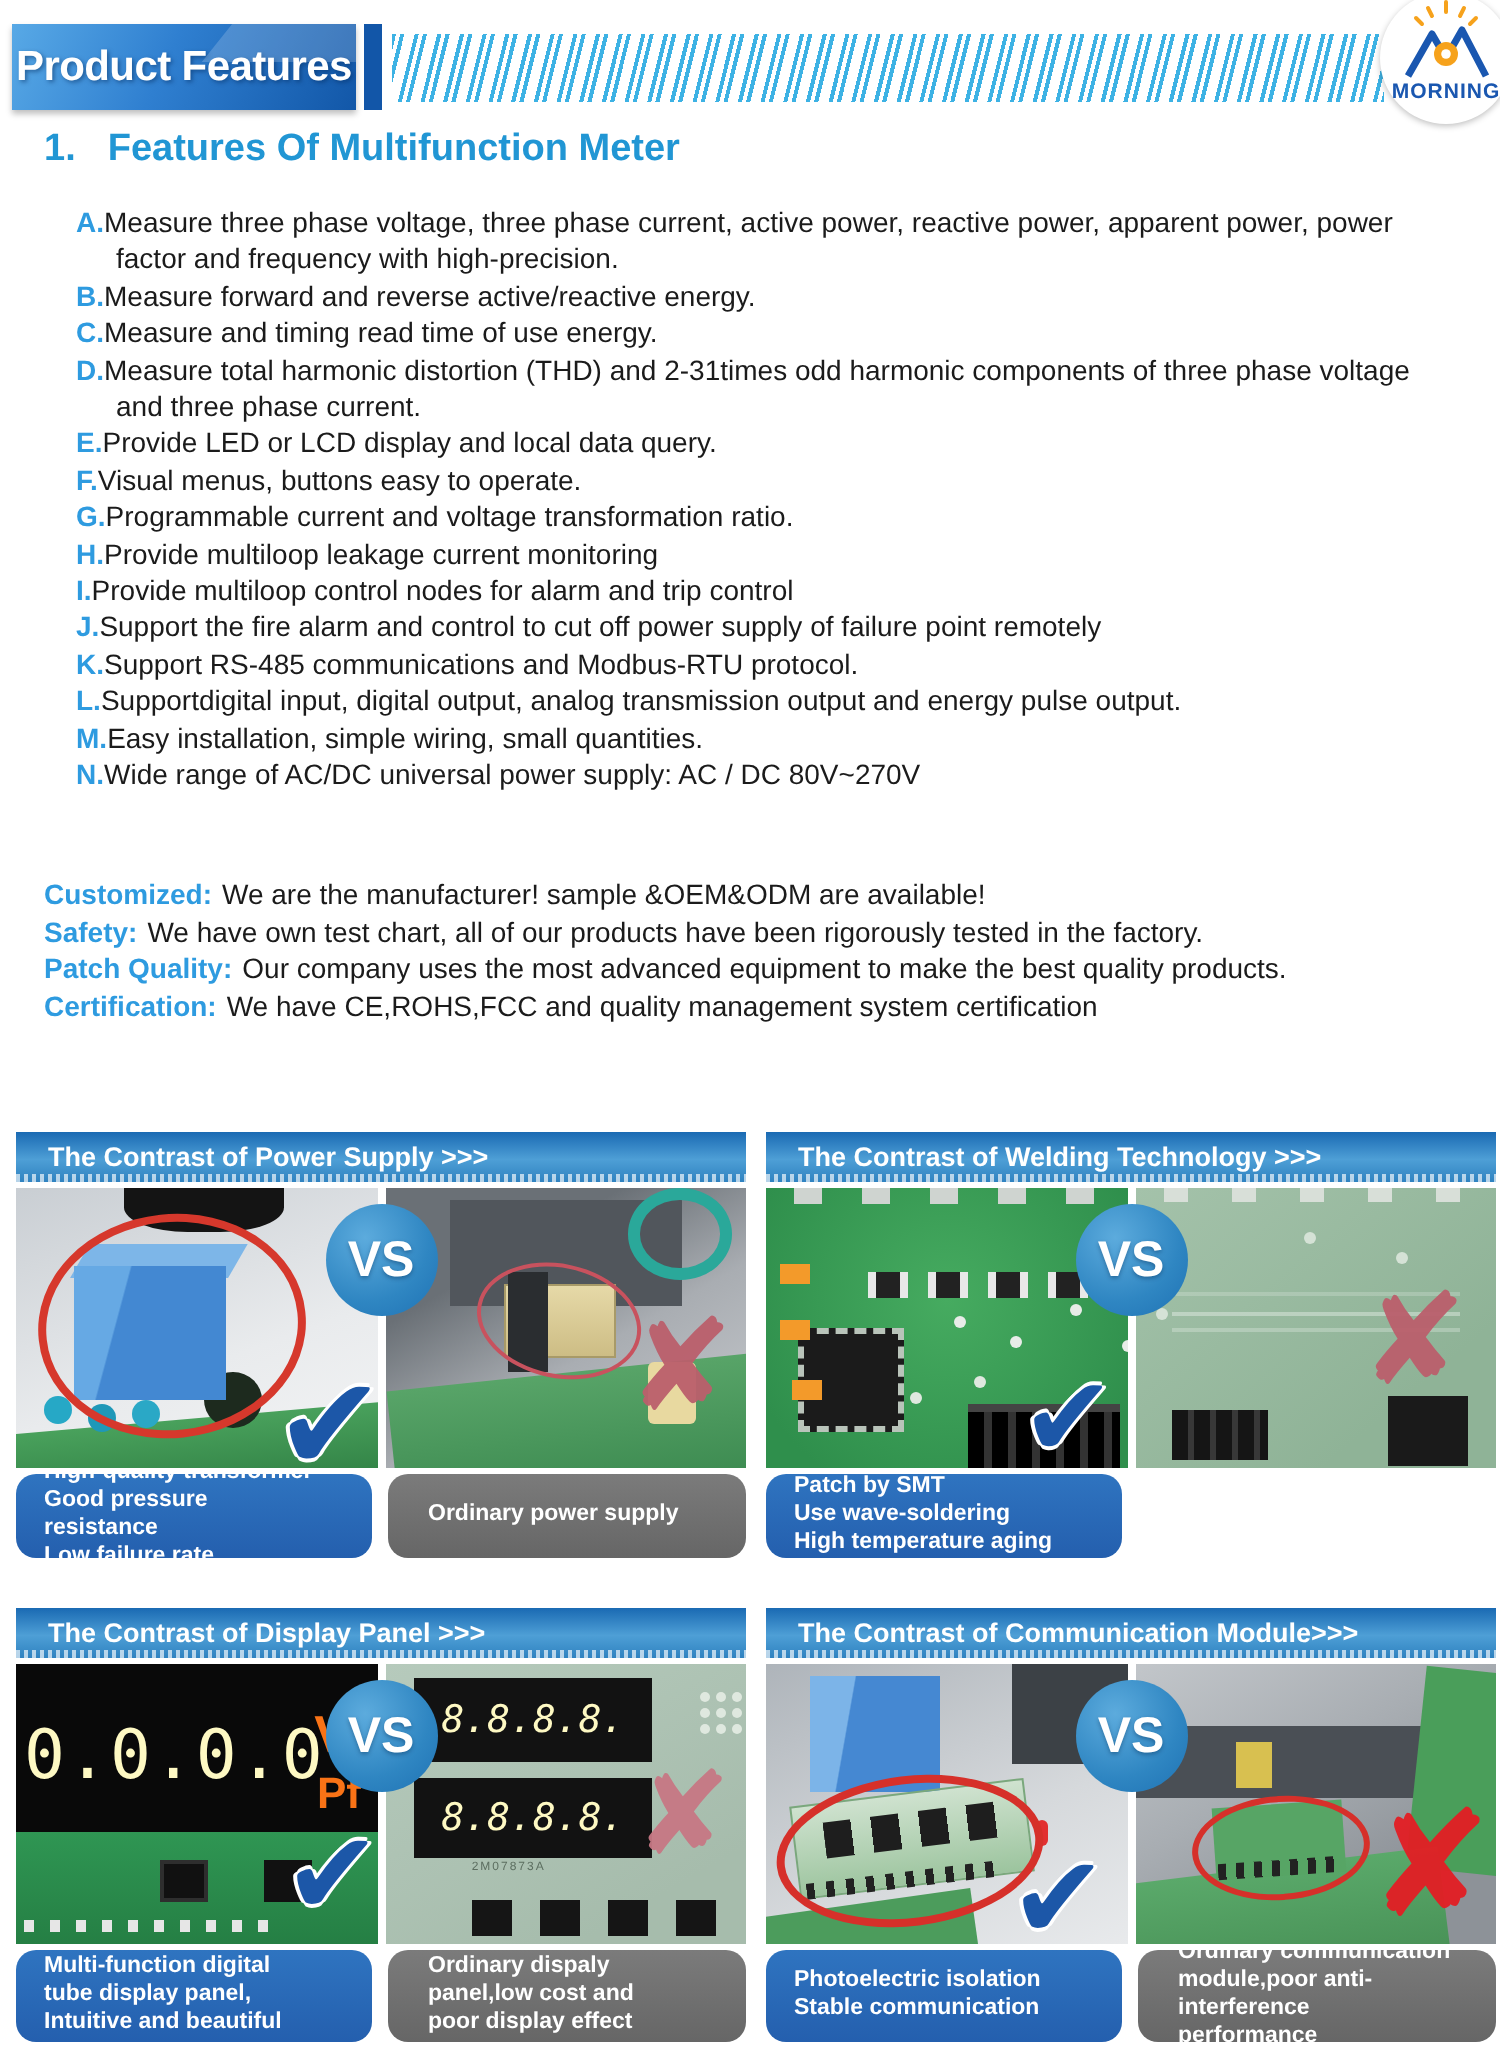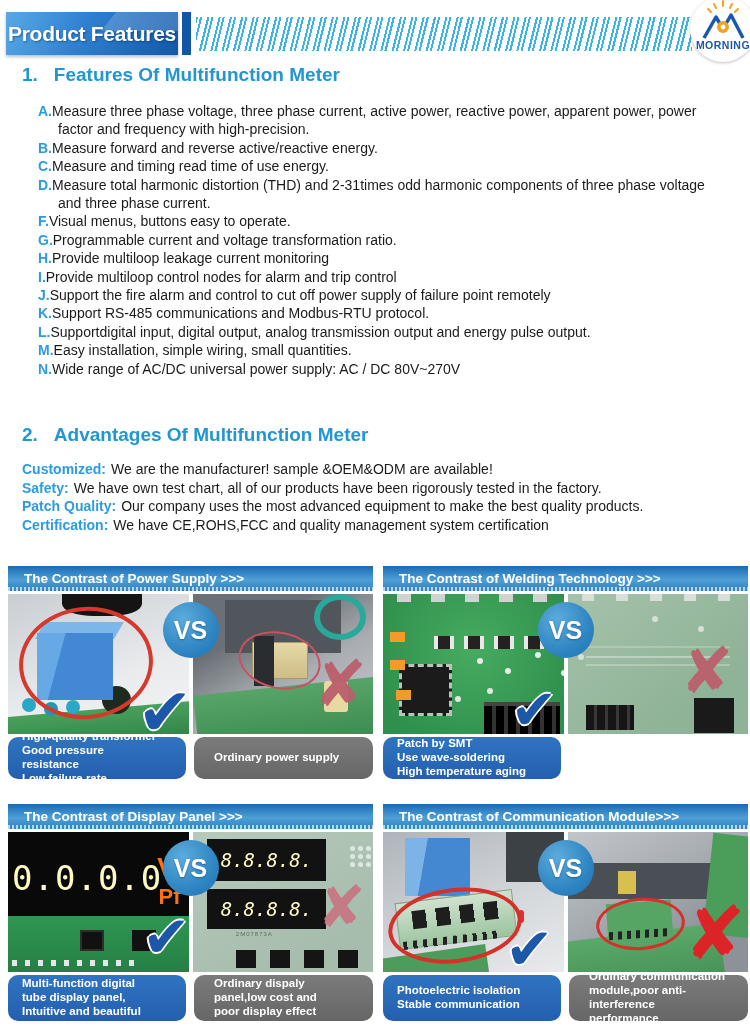--- a/index.html
+++ b/index.html
@@ -90,36 +90,34 @@
 
   <div class="sec sec1">
     <h2 class="sect">
       <span class="num">1.</span><span>Features Of Multifunction Meter</span>
     </h2>
     <ul class="feats">
       <li class="feat"><i class="lt">A.</i><span>Measure three phase voltage, three phase current, active power, reactive power, apparent power, power factor and frequency with high-precision.</span></li>
       <li class="feat"><i class="lt">B.</i><span>Measure forward and reverse active/reactive energy.</span></li>
       <li class="feat"><i class="lt">C.</i><span>Measure and timing read time of use energy.</span></li>
       <li class="feat"><i class="lt">D.</i><span>Measure total harmonic distortion (THD) and 2-31times odd harmonic components of three phase voltage and three phase current.</span></li>
+      <li class="feat"><i class="lt">E.</i><span>Provide LED or LCD display and local data query.</span></li>
       <li class="feat"><i class="lt">F.</i><span>Visual menus, buttons easy to operate.</span></li>
       <li class="feat"><i class="lt">G.</i><span>Programmable current and voltage transformation ratio.</span></li>
       <li class="feat"><i class="lt">H.</i><span>Provide multiloop leakage current monitoring</span></li>
       <li class="feat"><i class="lt">I.</i><span>Provide multiloop control nodes for alarm and trip control</span></li>
       <li class="feat"><i class="lt">J.</i><span>Support the fire alarm and control to cut off power supply of failure point remotely</span></li>
       <li class="feat"><i class="lt">K.</i><span>Support RS-485 communications and Modbus-RTU protocol.</span></li>
       <li class="feat"><i class="lt">L.</i><span>Supportdigital input, digital output, analog transmission output and energy pulse output.</span></li>
       <li class="feat"><i class="lt">M.</i><span>Easy installation, simple wiring, small quantities.</span></li>
       <li class="feat"><i class="lt">N.</i><span>Wide range of AC/DC universal power supply: AC / DC 80V~270V</span></li>
     </ul>
   </div>
 
   <div class="sec sec2">
-    <h2 class="sect">
-      <span class="num">2.</span><span>Advantages Of Multifunction Meter</span>
-    </h2>
     <div class="advs">
       <div class="adv"><span class="lbl">Customized:</span><span>We are the manufacturer! sample &amp;OEM&amp;ODM are available!</span></div>
       <div class="adv"><span class="lbl">Safety:</span><span>We have own test chart, all of our products have been rigorously tested in the factory.</span></div>
       <div class="adv"><span class="lbl">Patch Quality:</span><span>Our company uses the most advanced equipment to make the best quality products.</span></div>
       <div class="adv"><span class="lbl">Certification:</span><span>We have CE,ROHS,FCC and quality management system certification</span></div>
     </div>
   </div>
 
   <div class="grid">
 

